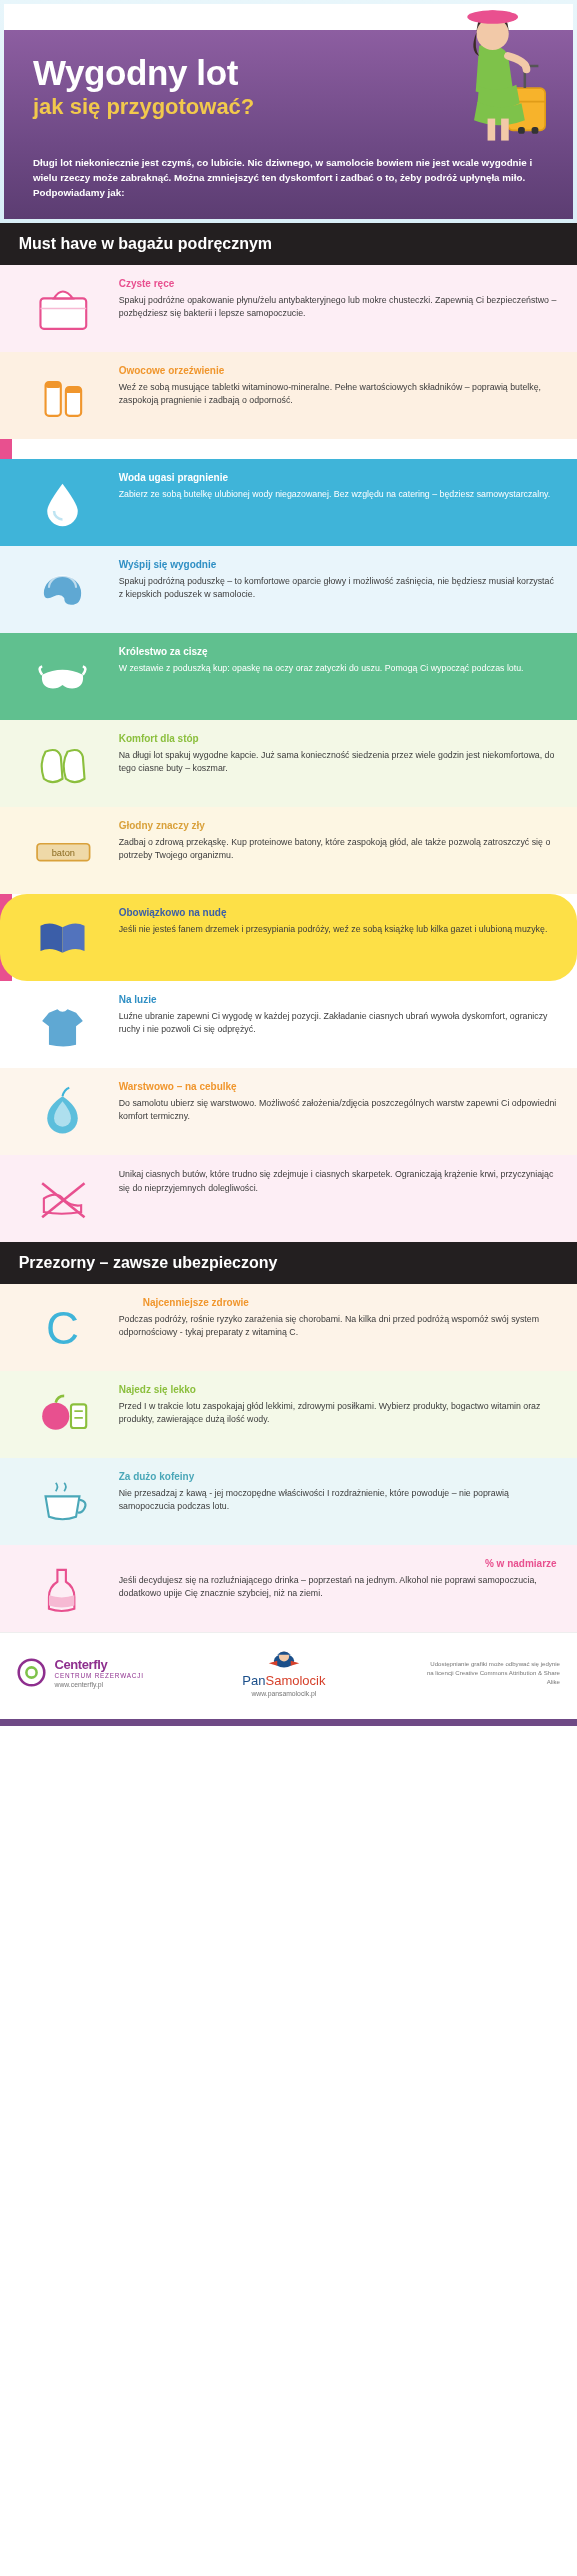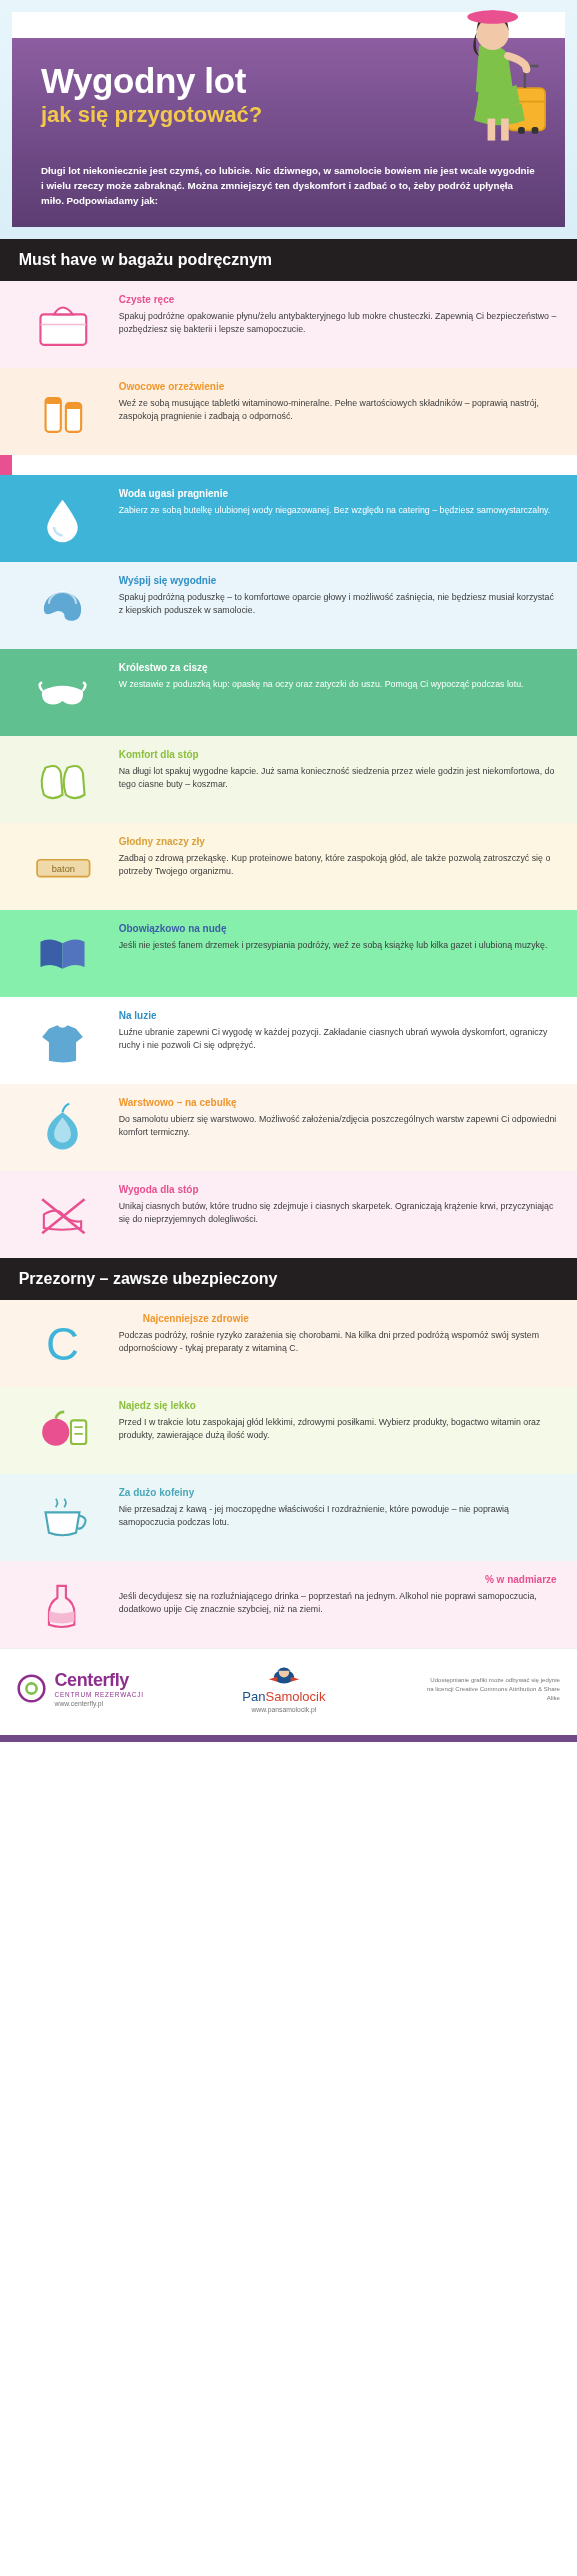--- a/index.html
+++ b/index.html
@@ -12,21 +12,21 @@
   .page {
     width: 577px;
     position: relative;
     background: #ffffff;
   }
 
   
   .hero {
     position: relative;
     background: linear-gradient(180deg, #e8f6fb 0%, #d9eef7 100%);
-    padding: 12px;
+    padding: 4px;
     overflow: hidden;
   }
   .hero-top {
     height: 25.5px;
     background: #ffffff;
   }
   .hero-band {
     position: relative;
     background: #8e5fa0;
     background: linear-gradient(180deg,#8d5ea1 0%, #6f4a86 100%);
@@ -123,21 +123,21 @@
   
   .footer {
     background: #ffffff;
     padding: 15.3px 17px 22px 17px;
     display: flex;
     align-items: center;
     justify-content: space-between;
     border-top: 0.8px solid #eee;
   }
   .brand { display: flex; align-items: center; gap: 8.5px; }
-  .brand-txt .name { font-size: 18px; font-weight: bold; color: #8e2f8e; letter-spacing: -0.4px;}
+  .brand-txt .name { font-size: 13px; font-weight: bold; color: #8e2f8e; letter-spacing: -0.4px;}
   .brand-txt .tag { font-size: 6.4px; color: #8e2f8e; letter-spacing: 0.8px;}
   .brand-txt .url { font-size: 6.8px; color: #777; margin-top: 2.5px;}
   .brand2 { text-align: center; }
   .brand2 .name { font-size: 13px; font-weight: normal; color: #1b4f8a; text-align: center; }
   .brand2 .name span { color: #d6402a; }
   .brand2 .url { font-size: 6.8px; color: #777; margin-top: 1.7px;}
   .license { font-size: 6.1px; color: #777; line-height: 1.5; text-align: right; max-width: 136px;}
 
   .bottom-bar { height: 6.8px; background: #6f4a86; }
 </style>
@@ -206,21 +206,21 @@
           <div class="icon-box">
             <svg width="85" height="61" viewBox="0 0 100 72">
               <rect x="30" y="20" width="18" height="40" rx="4" fill="#ffffff" stroke="#f0962d" stroke-width="2.5"></rect>
               <rect x="54" y="26" width="18" height="34" rx="4" fill="#ffffff" stroke="#f0962d" stroke-width="2.5"></rect>
               <rect x="30" y="20" width="18" height="7" rx="3" fill="#f0962d"></rect>
               <rect x="54" y="26" width="18" height="7" rx="3" fill="#f0962d"></rect>
             </svg>
           </div>
           <div class="text">
             <h3 style="color: rgb(240, 150, 45);">Owocowe orzeźwienie</h3>
-            <p>Weź ze sobą musujące tabletki witaminowo-mineralne. Pełne wartościowych składników – poprawią nastrój, zaspokoją pragnienie i zadbają o odporność.</p>
+            <p>Weź ze sobą musujące tabletki witaminowo-mineralne. Pełne wartościowych składników – poprawią butelkę, zaspokoją pragnienie i zadbają o odporność.</p>
           </div>
         </div>
         <div class="tip" style="background: rgb(63, 180, 217); margin-top: 20px;">
           <div class="icon-box">
             <svg width="85" height="61" viewBox="0 0 100 72">
               <path d="M50 14 q18 24 18 32 a18 18 0 0 1 -36 0 q0 -8 18 -32z" fill="#ffffff"></path>
               <path d="M40 46 a10 10 0 0 0 10 10" stroke="#bfe4f2" stroke-width="3" fill="none"></path>
             </svg>
           </div>
           <div class="text">
@@ -271,21 +271,21 @@
             <svg width="85" height="61" viewBox="0 0 100 72">
               <rect x="20" y="28" width="62" height="20" rx="4" fill="#efd9a8" stroke="#d9a13b" stroke-width="2"></rect>
               <text x="51" y="42" font-size="11" font-family="Liberation Sans" fill="#8a6a20" text-anchor="middle">baton</text>
             </svg>
           </div>
           <div class="text">
             <h3 style="color: rgb(217, 161, 59);">Głodny znaczy zły</h3>
             <p>Zadbaj o zdrową przekąskę. Kup proteinowe batony, które zaspokoją głód, ale także pozwolą zatroszczyć się o potrzeby Twojego organizmu.</p>
           </div>
         </div>
-        <div class="tip" style="background: #86efac;">
+        <div class="tip" style="background: #fde047; border-radius: 27px;">
           <div class="icon-box">
             <svg width="85" height="61" viewBox="0 0 100 72">
               <path d="M50 24 q-14 -8 -26 -2 l0 30 q12 -6 26 2z" fill="#3b5ea8"></path>
               <path d="M50 24 q14 -8 26 -2 l0 30 q-12 -6 -26 2z" fill="#5273bd"></path>
             </svg>
           </div>
           <div class="text">
             <h3 style="color: rgb(59, 94, 168);">Obowiązkowo na nudę</h3>
             <p>Jeśli nie jesteś fanem drzemek i przesypiania podróży, weź ze sobą książkę lub kilka gazet i ulubioną  muzykę.</p>
           </div>
@@ -319,21 +319,20 @@
         </div>
         <div class="tip" style="background: rgb(253, 238, 245);">
           <div class="icon-box">
             <svg width="85" height="61" viewBox="0 0 100 72">
               <path d="M28 36 q16 -10 24 2 q10 8 20 6 l0 8 q-24 4 -44 0z" fill="none" stroke="#e8508f" stroke-width="2.5"></path>
               <line x1="26" y1="18" x2="76" y2="58" stroke="#e8508f" stroke-width="3"></line>
               <line x1="76" y1="18" x2="26" y2="58" stroke="#e8508f" stroke-width="3"></line>
             </svg>
           </div>
           <div class="text">
-            <h3 style="color: rgb(232, 80, 143);">Wygoda dla stóp</h3>
             <p>Unikaj ciasnych butów, które trudno się zdejmuje i ciasnych skarpetek. Ograniczają krążenie krwi, przyczyniając się do nieprzyjemnych dolegliwości.</p>
           </div>
         </div>
       </div>
       <div class="section-head">Przezorny – zawsze ubezpieczony</div>
       <div class="section">
         <div class="rail" style="background: rgb(139, 191, 61);"></div>
         <div class="tip" style="background: rgb(253, 243, 232);">
           <div class="icon-box">
             <svg width="85" height="61" viewBox="0 0 100 72">

